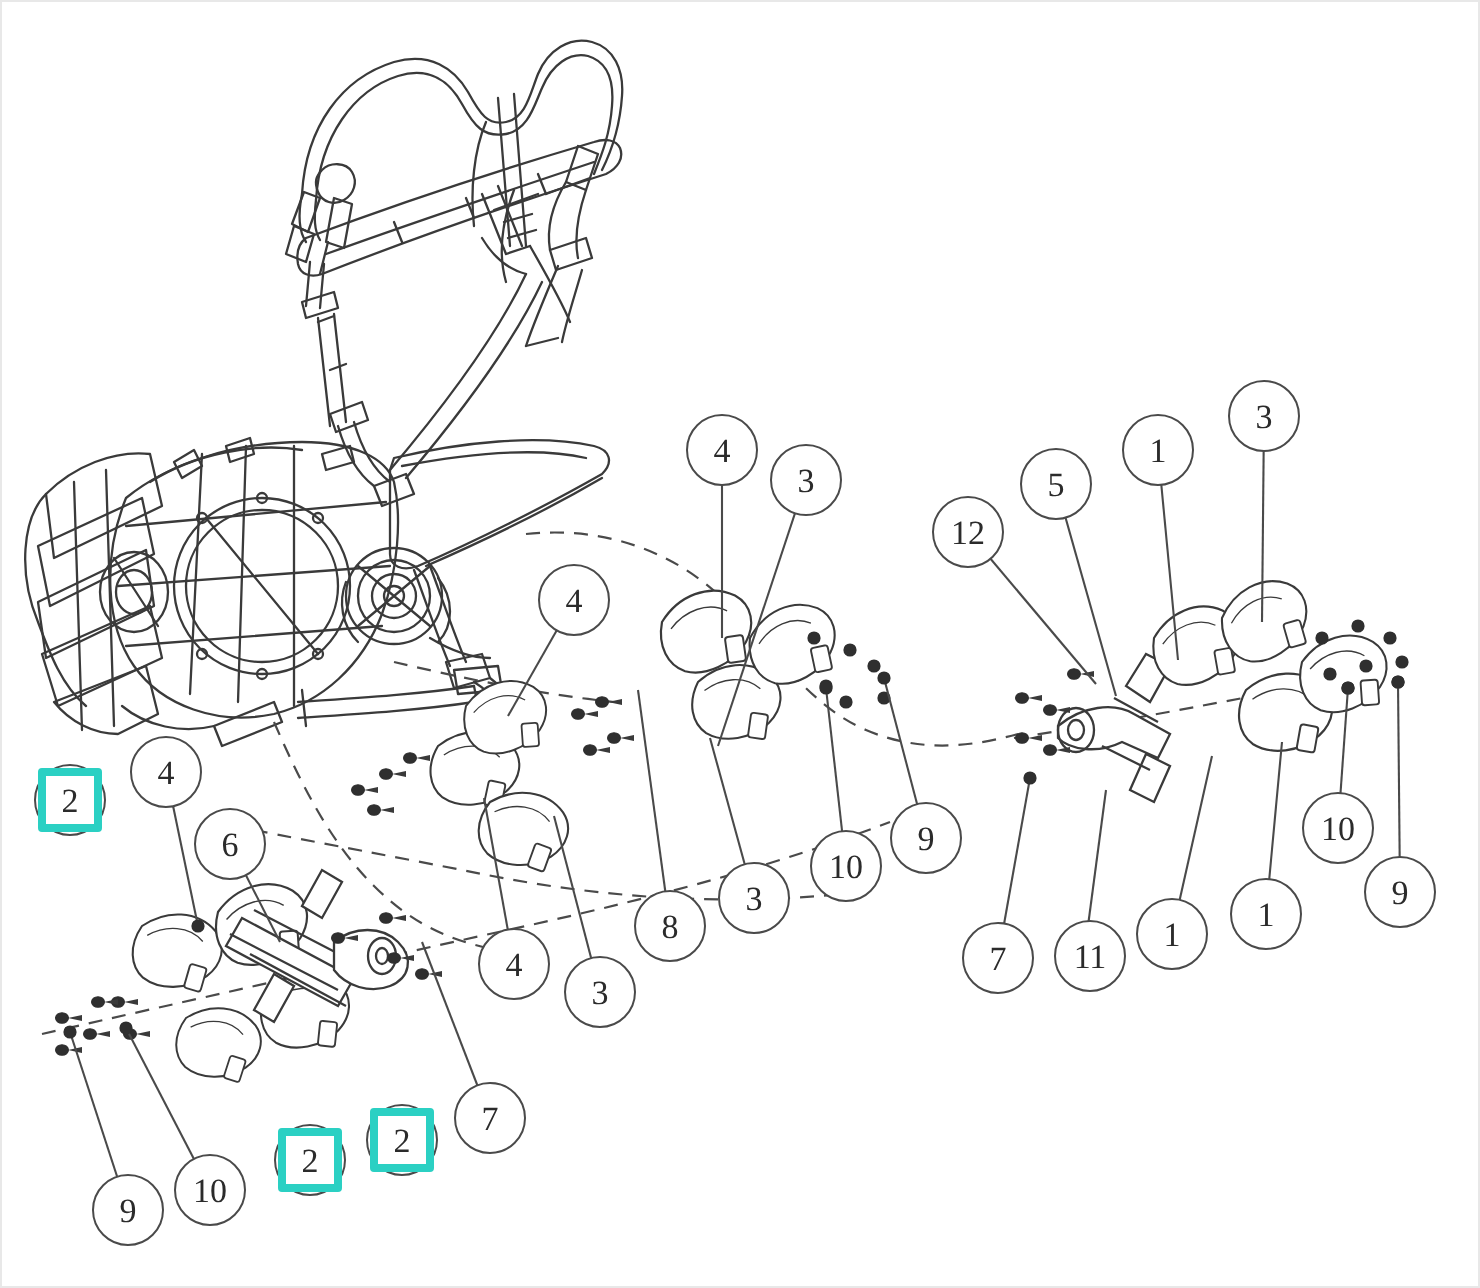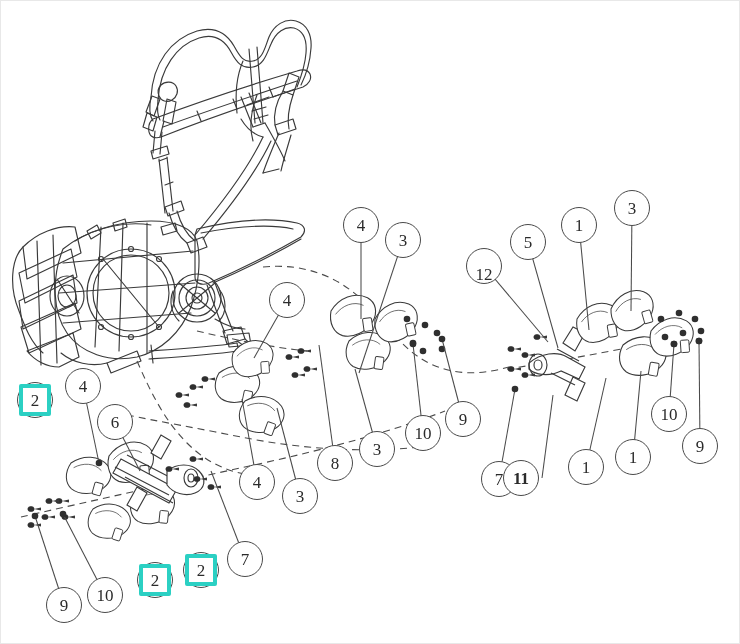--- a/index.html
+++ b/index.html
@@ -340,21 +340,21 @@
       </g>
   </svg>
 
   <div id="callout-layer">
       <div class="callout" style="left: 342px; top: 206px;">
         <span>4</span>
       </div>
       <div class="callout" style="left: 384px; top: 221px;">
         <span>3</span>
       </div>
-      <div class="callout" style="left: 465px; top: 247px; align-items: flex-end;">
+      <div class="callout" style="left: 465px; top: 247px;">
         <span>12</span>
       </div>
       <div class="callout" style="left: 509px; top: 223px;">
         <span>5</span>
       </div>
       <div class="callout" style="left: 560px; top: 206px;">
         <span>1</span>
       </div>
       <div class="callout" style="left: 613px; top: 189px;">
         <span>3</span>
@@ -370,21 +370,21 @@
       </div>
       <div class="callout" style="left: 404px; top: 414px;">
         <span>10</span>
       </div>
       <div class="callout" style="left: 444px; top: 400px;">
         <span>9</span>
       </div>
       <div class="callout" style="left: 480px; top: 460px;">
         <span>7</span>
       </div>
-      <div class="callout" style="left: 502px; top: 459px; font-weight: bold;">
+      <div class="callout" style="left: 526px; top: 459px;">
         <span>11</span>
       </div>
       <div class="callout" style="left: 567px; top: 448px;">
         <span>1</span>
       </div>
       <div class="callout" style="left: 614px; top: 438px;">
         <span>1</span>
       </div>
       <div class="callout" style="left: 650px; top: 395px;">
         <span>10</span>

